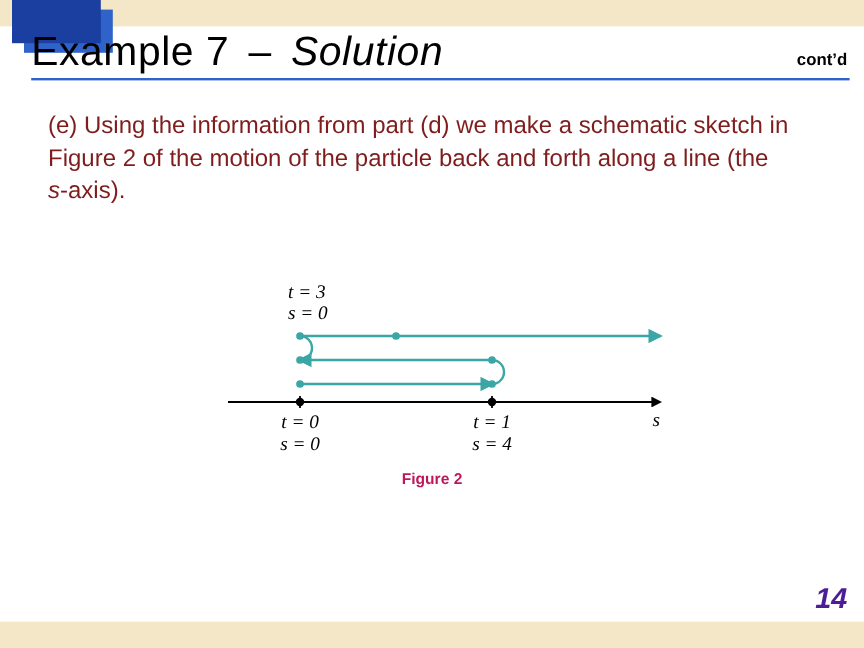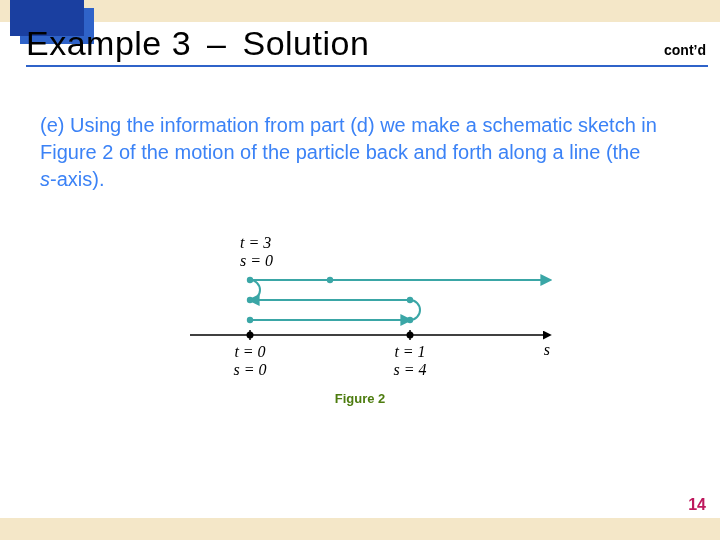--- a/index.html
+++ b/index.html
@@ -56,79 +56,79 @@
     justify-content: space-between;
     border-bottom: 2px solid #2f63c9;
     padding-bottom: 2px;
   }
   .title-text {
     font-size: 34px;
     color: #000;
     letter-spacing: 0.5px;
   }
   .title-text .dash { padding: 0 6px; }
-  .title-text .solution { }
+  .title-text .solution { font-style: italic; }
   .contd {
     font-size: 14px;
     font-weight: bold;
     color: #000;
     padding-right: 2px;
     padding-bottom: 2px;
     margin-left: 45px;
   }
   .body-text {
     position: absolute;
     left: 40px;
     top: 92px;
     right: 60px;
     font-size: 20px;
     line-height: 1.35;
-    color: #3b82f6;
-    margin-top: 20px;
+    color: #7f1d1d;
   }
   .body-text .s-italic { font-style: italic; }
   .figure-area {
     position: absolute;
     left: 150px;
     top: 200px;
     width: 420px;
     height: 200px;
   }
   .figure-caption {
     position: absolute;
     left: 0;
     right: 0;
     bottom: -6px;
     text-align: center;
     font-size: 13px;
     font-weight: bold;
-    color: #4d7c0f;
+    color: #be185d;
   }
   .page-num {
     position: absolute;
     right: 14px;
     bottom: 26px;
-    font-size: 16px;
+    font-size: 24px;
     font-weight: bold;
-    color: #be185d;
+    color: #4c1d95;
+    font-style: italic;
   }
 </style>
 </head>
 <body>
 
 <div class="top-band"></div>
 <div class="bottom-band"></div>
 
 <div class="blue-block-back"></div>
 <div class="blue-block-front"></div>
 
 <div class="title-wrap">
   <div class="title-line">
     <span class="title-text">
-      <span>Example 3</span>
+      <span>Example 7</span>
       <span class="dash">–</span>
       <span class="solution">Solution</span>
     </span>
     <span class="contd">cont’d</span>
   </div>
 </div>
 
 <div class="body-text">
   <span>(e)</span><span> Using the information from part (d) we make a schematic sketch in Figure 2 of the motion of the particle back and forth along a line (the </span><span class="s-italic">s</span><span>-axis).</span>
 </div>

